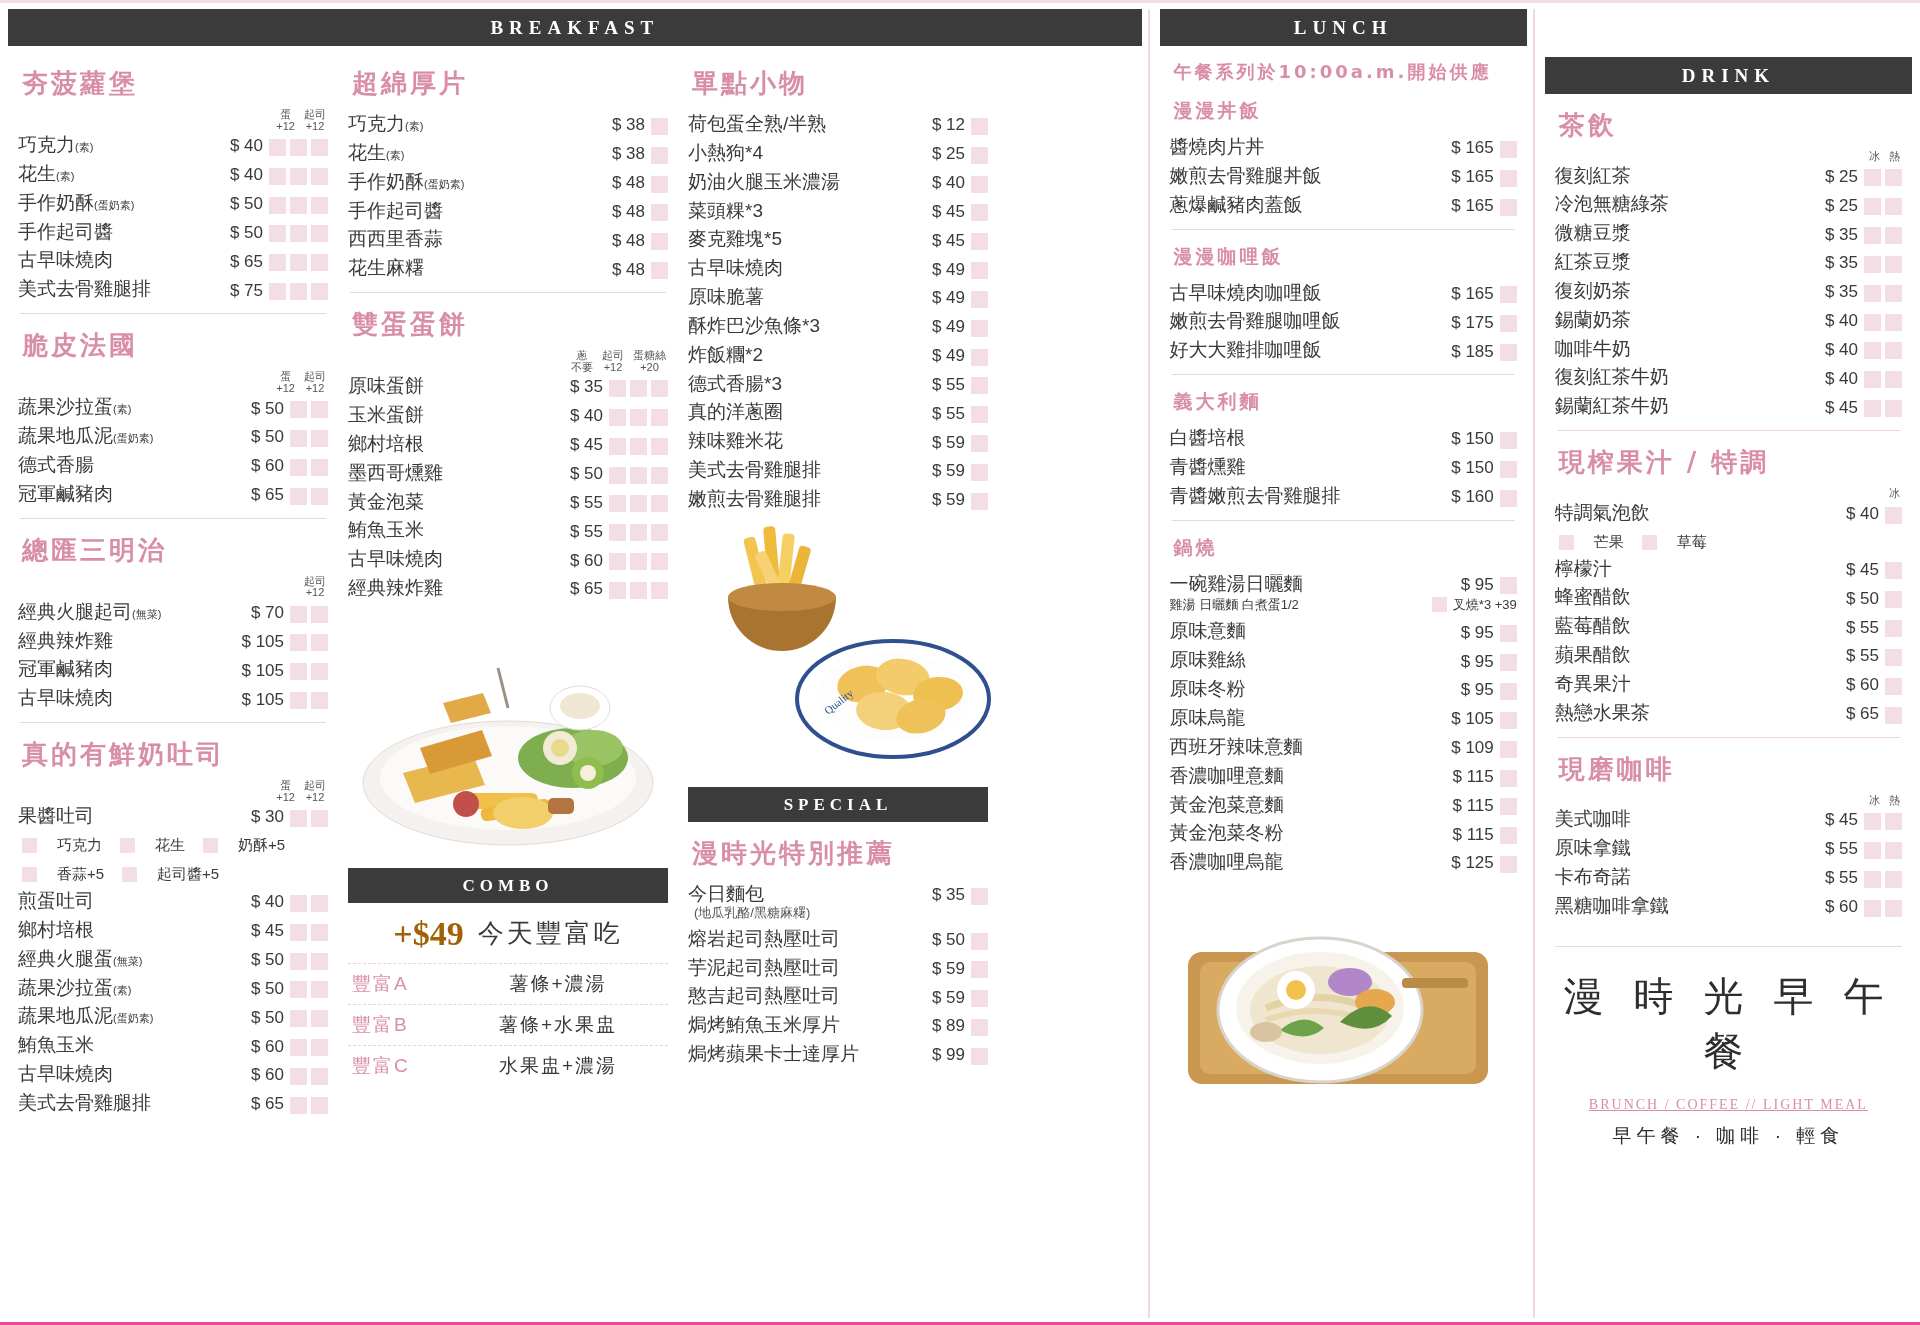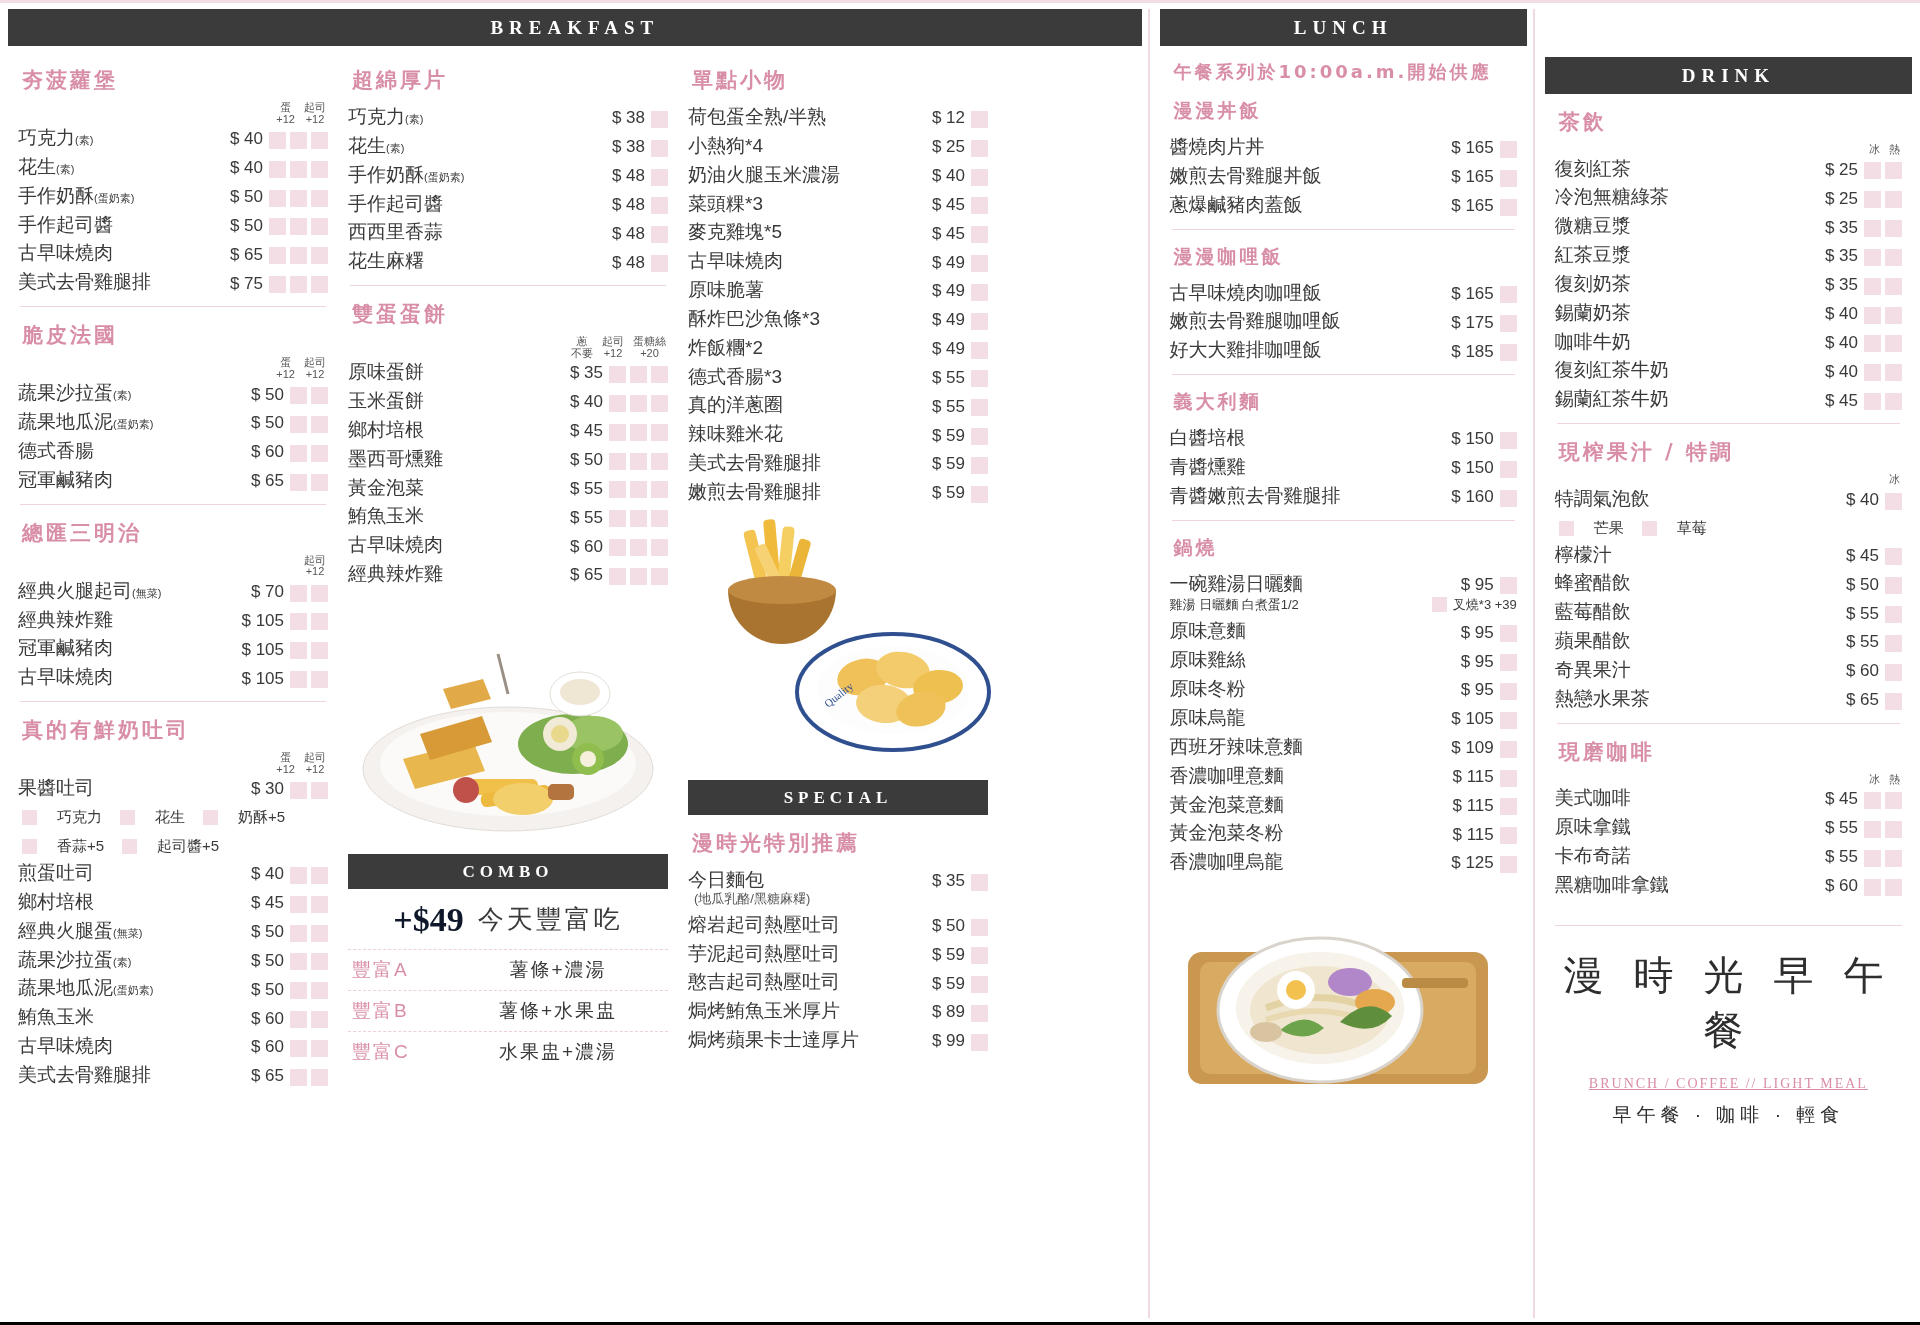--- a/index.html
+++ b/index.html
@@ -10,21 +10,21 @@
     background:#ffffff;
     color:#3a3a3a;
     overflow:hidden;
   }
   .page {
     position:relative;
     width:1920px; height:1325px;
     background:#fff;
     padding:6px 8px 4px 8px;
     border-top:3px solid #f2dde4;
-    border-bottom:3px solid #000000;
+    border-bottom:3px solid #ec4899;
     display:flex;
     gap:0;
   }
   
   .col { position:relative; }
   .col-breakfast { width:1142px; display:flex; gap:0; }
   .divider-v { width:6px; background:#ffffff; border-left:2px solid #f0d9e1; margin:0 6px; }
   .col-lunch { width:370px; }
   .col-drink { width:370px;margin-top:48px; }
 
@@ -35,21 +35,21 @@
     font-family:"Liberation Serif", serif;
     font-weight:bold;
     letter-spacing:6px;
     font-size:19px;
     padding:8px 0 7px 0;
   }
   .banner.small { font-size:17px; letter-spacing:5px; }
 
   .cat {
     color:#d98ea8;
-    font-size:21px;
+    font-size:26px;
     font-weight:bold;
     letter-spacing:3px;
     margin:14px 0 8px 4px;
     font-family:"DejaVu Sans", sans-serif;
   }
   .cat.sub { font-size:19px; }
 
   .rule { border-top:1px solid #f0d4de; margin:10px 2px 0 2px; }
 
   
@@ -78,21 +78,21 @@
 
   .note { font-size:13px; color:#555; margin:-4px 0 2px 6px; }
 
   
   .imgwrap { position:relative; margin:6px 0; }
   .combo-box { margin-top:10px; }
   .combo-price {
     display:flex; align-items:center; justify-content:center; gap:14px;
     padding:12px 0 10px 0;
   }
-  .combo-price .p { color:#0f172a; font-size:34px; font-weight:bold; font-family:"Liberation Serif", serif; }
+  .combo-price .p { color:#a16207; font-size:34px; font-weight:bold; font-family:"Liberation Serif", serif; }
   .combo-price .t { font-size:26px; letter-spacing:3px; }
   .combo-row { display:flex; align-items:center; font-size:19px; padding:7px 4px; border-top:1px dashed #eccfda; }
   .combo-row .lbl { color:#d98ea8; width:100px; letter-spacing:2px; }
   .combo-row .val { flex:1; text-align:center; letter-spacing:2px; }
 
   .brandbox { margin-top:26px; border-top:1px solid #f0d4de; padding-top:22px; text-align:center; }
   .brand-title { font-size:40px; letter-spacing:10px; color:#2e2e2e; font-family:"Liberation Serif", serif; }
   .brand-sub { color:#d98ea8; font-size:14px; letter-spacing:2px; margin-top:18px; font-family:"Liberation Serif", serif;text-decoration:underline; }
   .brand-sub2 { color:#2e2e2e; font-size:19px; letter-spacing:5px; margin-top:10px; }
   .c1 { width:330px; }

